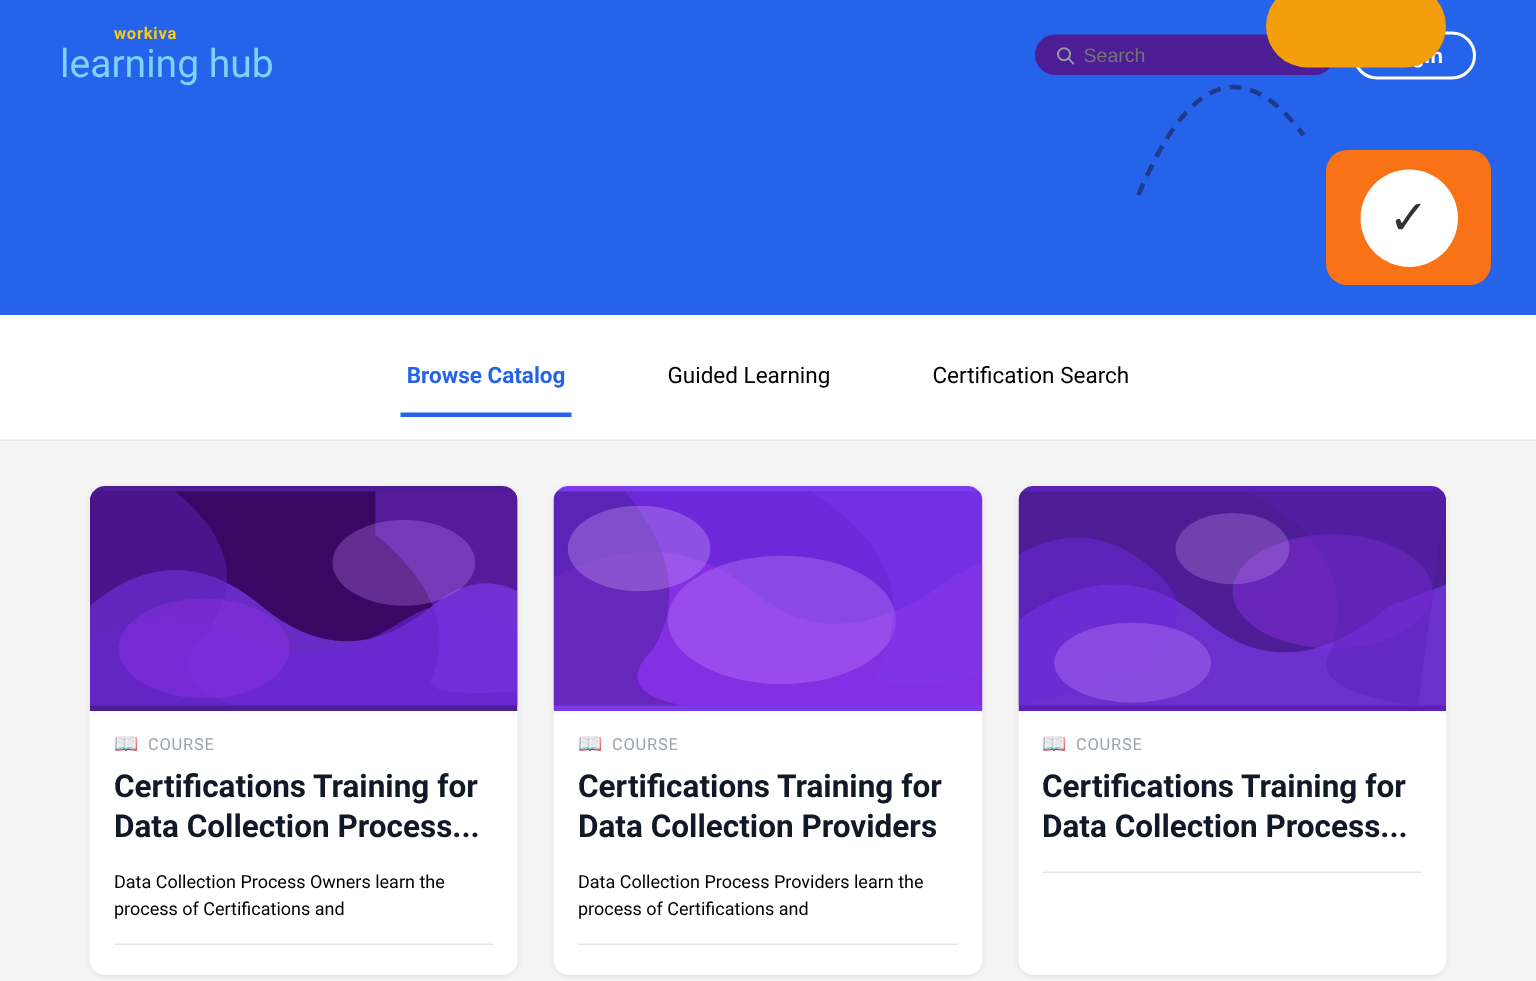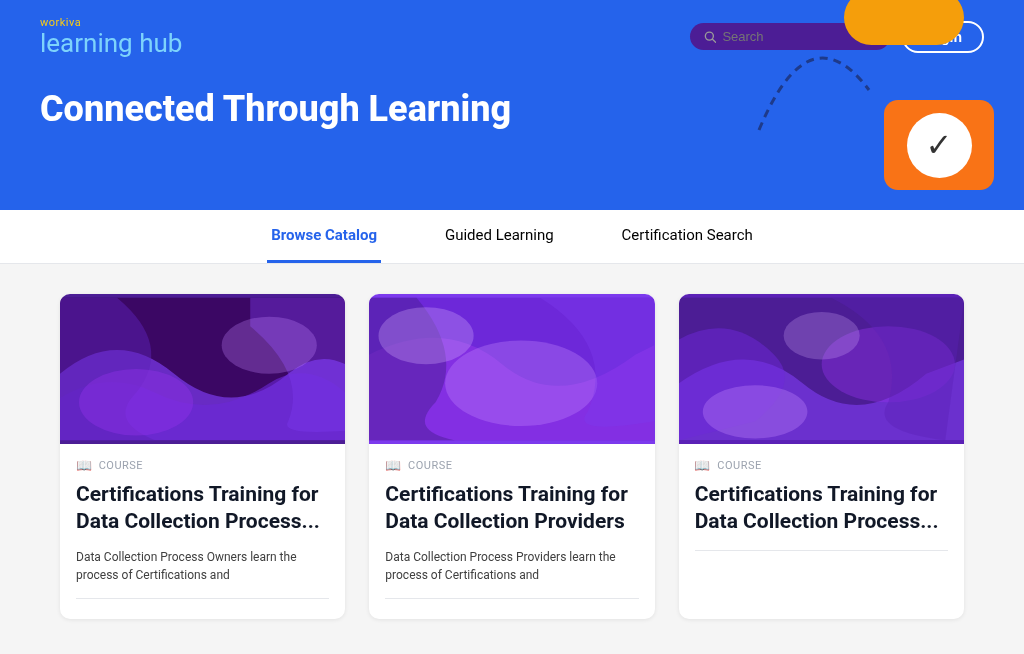--- a/index.html
+++ b/index.html
@@ -13,21 +13,21 @@
       height: 210px;
       overflow: hidden;
     }
     .header-top {
       display: flex;
       align-items: center;
       justify-content: space-between;
       margin-bottom: 30px;
     }
     .logo-area { display: flex; flex-direction: column; }
-    .logo-workiva { color: #facc15; font-size: 11px; font-weight: 400; letter-spacing: 0.5px; }
+    .logo-workiva { color: #facc15; font-size: 11px; font-weight: 700; letter-spacing: 0.5px; margin-left: 36px; }
     .logo-text { color: white; font-size: 26px; font-weight: 400; line-height: 1.1; }
     .logo-text span { color: #7dd3fc; }
 
     .header-right { display: flex; align-items: center; gap: 12px; }
     .search-bar {
       display: flex;
       align-items: center;
       background: #4c1d95;
       border-radius: 20px;
       padding: 6px 14px;
@@ -93,21 +93,21 @@
       font-size: 32px;
       color: #333;
     }
 
     
     .nav-tabs {
       background: white;
       display: flex;
       justify-content: center;
       gap: 60px;
-      padding: 0;
+      padding: 15px;
       border-bottom: 1px solid #e5e7eb;
     }
     .nav-tab {
       padding: 16px 4px;
       font-size: 15px;
       font-weight: 400;
       color: #000000;
       cursor: pointer;
       border-bottom: 3px solid transparent;
       position: relative;
@@ -162,21 +162,21 @@
     .book-icon { font-size: 13px; }
     .card-title {
       font-size: 21px;
       font-weight: 700;
       color: #111827;
       margin-bottom: 8px;
       line-height: 1.3;
     }
     .card-desc {
       font-size: 12px;
-      color: #404040;
+      color: #000000;
       line-height: 1.5;
       margin-top: 12px;
     }
     .card-divider {
       height: 1px;
       background: #e5e7eb;
       margin-top: 14px;
     }
   </style>
 </head>
@@ -205,21 +205,20 @@
         <svg width="14" height="14" viewBox="0 0 14 14" fill="none">
           <circle cx="6" cy="6" r="4.5" stroke="#999" stroke-width="1.5"></circle>
           <line x1="9.5" y1="9.5" x2="13" y2="13" stroke="#999" stroke-width="1.5" stroke-linecap="round"></line>
         </svg>
         <input class="search-input" type="text" placeholder="Search" style="">
       </div>
       <button class="login-btn">Login</button>
     </div>
   </div>
 
-  <h1 class="hero-title">Connected Through Learning</h1>
 </div>
 
 <div class="nav-tabs">
   <div class="nav-tab active">Browse Catalog</div>
   <div class="nav-tab">Guided Learning</div>
   <div class="nav-tab">Certification Search</div>
 </div>
 
 <div class="content">
   <div class="cards-grid">

